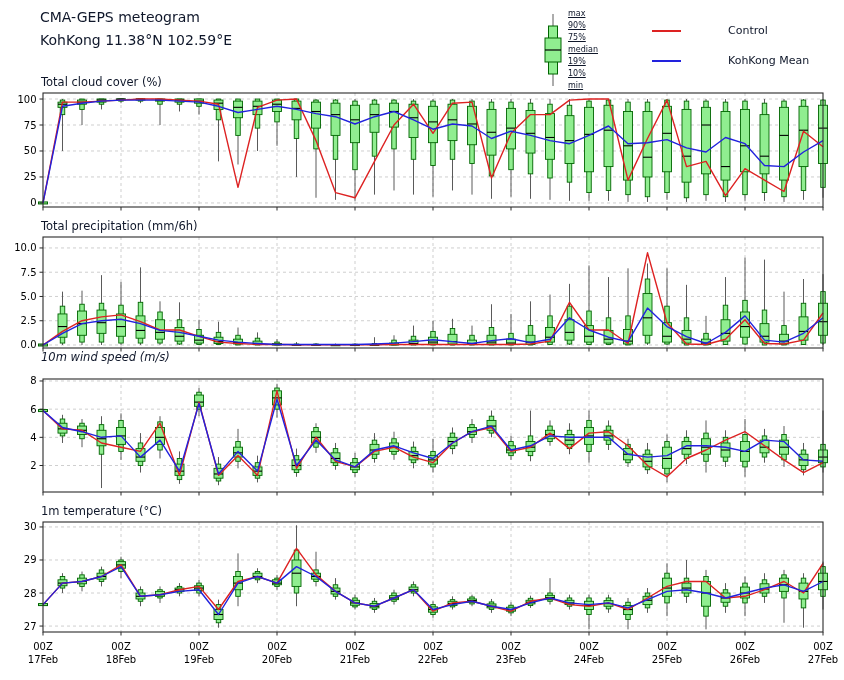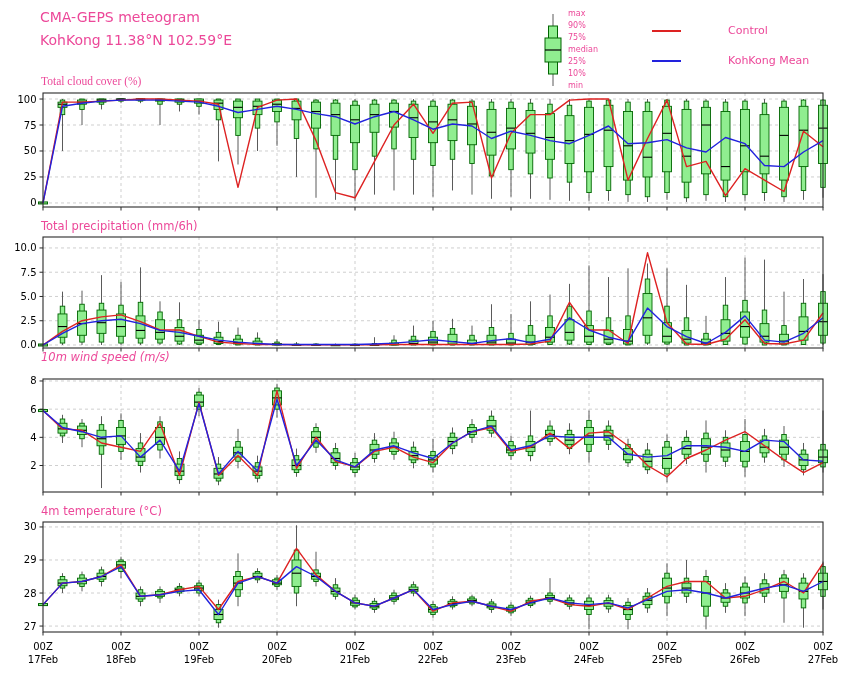--- a/index.html
+++ b/index.html
@@ -1,24 +1,24 @@
 <!DOCTYPE html>
 <html><head>
 <meta charset="utf-8">
 <style>
   html,body{margin:0;padding:0;background:#ffffff;}
   .stage{position:relative;width:844px;height:680px;background:#fff;
-         font-family:"DejaVu Sans",sans-serif;color:#ec4899;overflow:hidden;}
+         font-family:"DejaVu Sans",sans-serif;color:#0f172a;overflow:hidden;}
   .hdr{position:absolute;left:40px;top:6px;font-size:14px;line-height:22.5px;white-space:nowrap;}
   .panel-title{position:absolute;left:41px;font-size:11.5px;white-space:nowrap;}
-  #pt0{top:75px;font-family:Liberation Serif, serif;} #pt1{top:219px;text-align:center;} #pt2{top:350px;font-style:italic;} #pt3{top:504px;}
+  #pt0{top:75px;} #pt1{top:219px;text-align:center;} #pt2{top:350px;font-style:italic;} #pt3{top:504px;}
   #chart{position:absolute;left:0;top:0;}
   #legend-glyph{position:absolute;left:540px;top:0;}
   .box-legend-labels{position:absolute;left:568px;top:8px;font-size:8px;line-height:12px;}
-  .box-legend-labels div{height:12px;}
+  .box-legend-labels div{height:12px;text-decoration:underline;}
   .legend-row{position:absolute;display:flex;align-items:center;}
   #lr0{left:652px;top:24px;} #lr1{left:652px;top:54px;}
   .legend-swatch{width:29px;height:0;border-top:2px solid #000;margin-right:11px;}
   .legend-label{font-size:11px;white-space:nowrap;margin-left:36px;}
 </style>
 </head>
 <body>
 
 <div class="stage">
 
@@ -32,38 +32,38 @@
       <rect x="8.5" y="26" width="9" height="48" fill="#90ee90" stroke="#006400" stroke-width="1"></rect>
       <rect x="5" y="38" width="16" height="24" fill="#90ee90" stroke="#006400" stroke-width="1"></rect>
       <line x1="5" y1="50" x2="21" y2="50" stroke="#000000" stroke-width="1.2"></line>
     </svg>
 
   <div class="box-legend-labels">
     <div>max</div>
     <div>90%</div>
     <div>75%</div>
     <div>median</div>
-    <div>25%</div>
+    <div>19%</div>
     <div>10%</div>
     <div>min</div>
   </div>
 
   <div class="legend-row" id="lr0">
     <div class="legend-swatch" id="sw0" style="border-top-color: rgb(221, 34, 34);"></div>
     <div class="legend-label">Control</div>
   </div>
   <div class="legend-row" id="lr1">
     <div class="legend-swatch" id="sw1" style="border-top-color: rgb(34, 34, 221);"></div>
     <div class="legend-label">KohKong Mean</div>
   </div>
 
   <div class="panel-title" id="pt0">Total cloud cover (%)</div>
   <div class="panel-title" id="pt1">Total precipitation (mm/6h)</div>
   <div class="panel-title" id="pt2">10m wind speed (m/s)</div>
-  <div class="panel-title" id="pt3">4m temperature (°C)</div>
+  <div class="panel-title" id="pt3">1m temperature (°C)</div>
 
   <svg id="chart" width="844" height="680">
       <g>
         <g>
           <line x1="43" y1="202.94712853236098" x2="823" y2="202.94712853236098" stroke="#c9c9c9" stroke-width="0.9" stroke-dasharray="3,3"></line>
           <line x1="43" y1="176.96718322698268" x2="823" y2="176.96718322698268" stroke="#c9c9c9" stroke-width="0.9" stroke-dasharray="3,3"></line>
           <line x1="43" y1="150.9872379216044" x2="823" y2="150.9872379216044" stroke="#c9c9c9" stroke-width="0.9" stroke-dasharray="3,3"></line>
           <line x1="43" y1="125.00729261622607" x2="823" y2="125.00729261622607" stroke="#c9c9c9" stroke-width="0.9" stroke-dasharray="3,3"></line>
           <line x1="43" y1="99.02734731084777" x2="823" y2="99.02734731084777" stroke="#c9c9c9" stroke-width="0.9" stroke-dasharray="3,3"></line>
           <line x1="121" y1="93" x2="121" y2="207" stroke="#c9c9c9" stroke-width="0.9" stroke-dasharray="3,3"></line>

